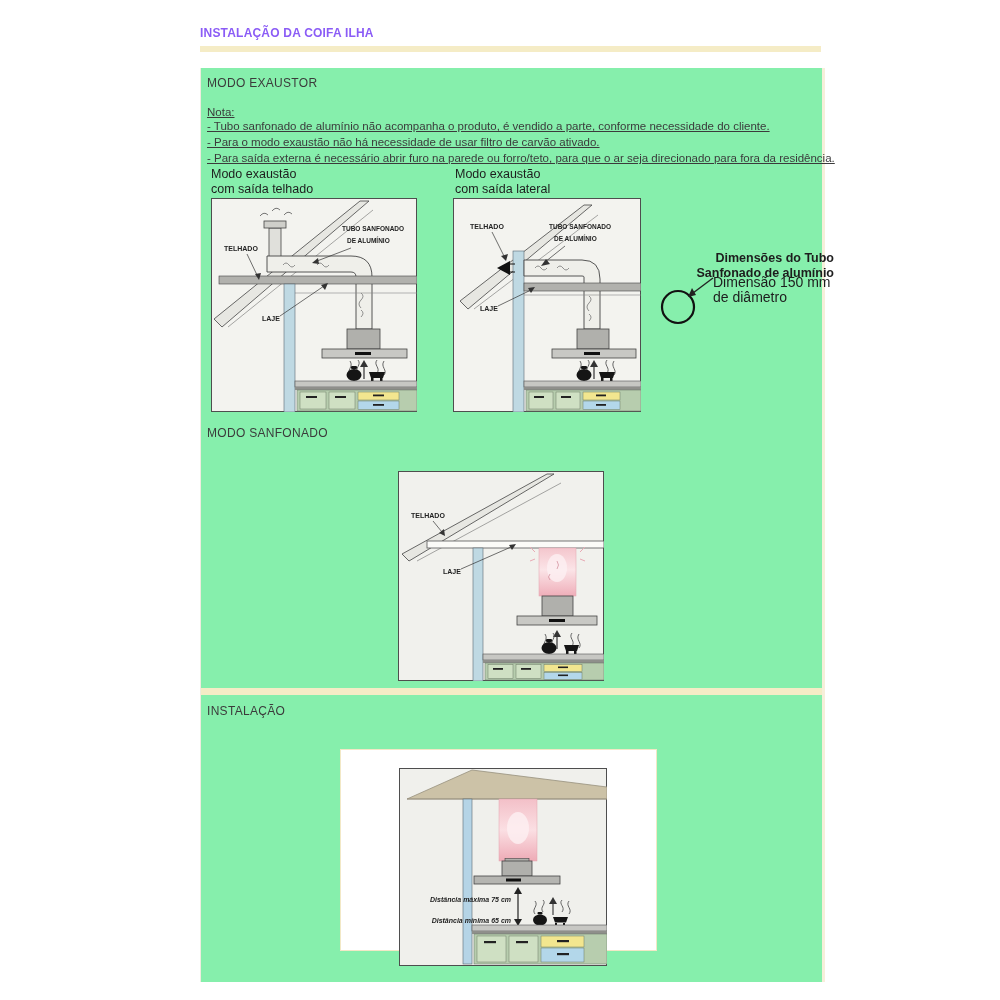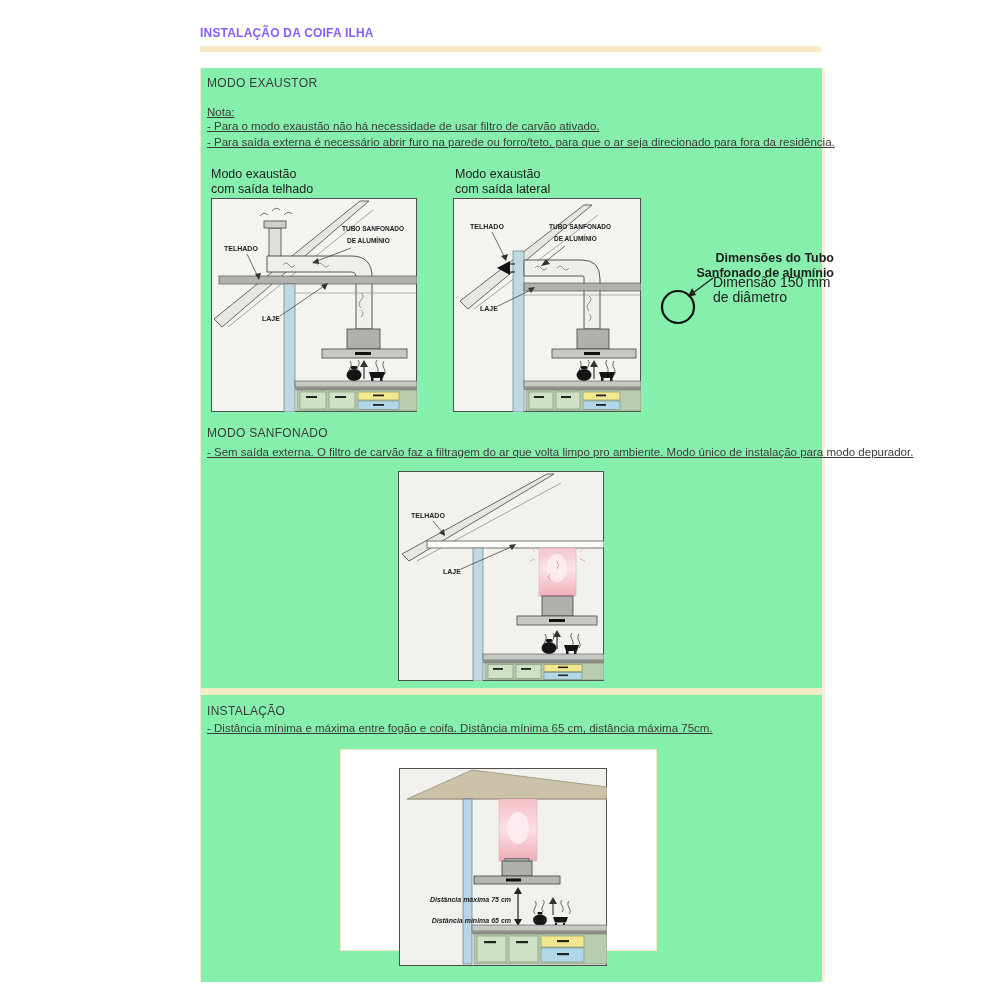--- a/index.html
+++ b/index.html
@@ -32,20 +32,21 @@
 
   <div class="doc-title">INSTALAÇÃO DA COIFA ILHA</div>
   <div class="band-top"></div>
   <div class="band-bottom"></div>
 
   <div class="panel">
 
     <div class="sec-h" style="left:6px;top:8px">MODO EXAUSTOR</div>
     <div class="body-t" style="left:6px;top:36px">Nota:</div>
     <div class="body-t" style="left:6px;top:50px">
+      <div class="note-line">- Tubo sanfonado de alumínio não acompanha o produto, é vendido a parte, conforme necessidade do cliente.</div>
       <div class="note-line">- Para o modo exaustão não há necessidade de usar filtro de carvão ativado.</div>
       <div class="note-line">- Para saída externa é necessário abrir furo na parede ou forro/teto, para que o ar seja direcionado para fora da residência.</div>
     </div>
 
     <div class="fig-title" style="left:10px;top:99px">
       <div>Modo exaustão</div>
       <div>com saída telhado</div>
     </div>
     <div class="fig-title" style="left:254px;top:99px">
       <div>Modo exaustão</div>
@@ -154,21 +155,20 @@
       <circle cx="27" cy="38" r="16" fill="none" stroke="#111" stroke-width="2.2"></circle>
       <line x1="62" y1="9" x2="42" y2="24" stroke="#222" stroke-width="1.4"></line>
       <polygon points="37,28 45,26 41,19" fill="#222"></polygon>
     </svg>
     <div class="dims-spec">
       <div>Dimensão 150 mm</div>
       <div>de diâmetro</div>
     </div>
 
     <div class="sec-h" style="left:6px;top:358px">MODO SANFONADO</div>
-    <div class="body-t" style="left:6px;top:376px">- Sem saída externa. O filtro de carvão faz a filtragem do ar que volta limpo pro ambiente. Modo único de instalação para modo depurador.</div>
 
     <svg class="figsvg" style="left:197px;top:403px" width="206" height="210" viewBox="0 0 206 210">
       <defs>
         <linearGradient id="pinkg3" x1="0" y1="0" x2="0" y2="1">
           <stop offset="0" stop-color="#f4c6cd"></stop>
           <stop offset="0.45" stop-color="#fbe4e7"></stop>
           <stop offset="1" stop-color="#efaeb9"></stop>
         </linearGradient>
       </defs>
       <rect x="0.5" y="0.5" width="205" height="209" fill="#f1f1ed" stroke="#4e4e4e"></rect>
@@ -207,21 +207,20 @@
       <polygon points="47,65 41,62 46,58" fill="#333"></polygon>
       <text x="45" y="103" font-size="7" font-weight="bold" fill="#222">LAJE</text>
       <line x1="63" y1="98" x2="113" y2="76" stroke="#333" stroke-width="0.7"></line>
       <polygon points="118,73 111,74 114,79" fill="#333"></polygon>
     </svg>
 
     <div class="band-sep"></div>
 
     <div class="sec-h" style="left:6px;top:636px">INSTALAÇÃO</div>
     <div class="body-t" style="left:6px;top:652px;line-height:17.5px">
-      <div class="note-line">- Distância mínima e máxima entre fogão e coifa. Distância mínima 65 cm, distância máxima 75cm.</div>
     </div>
 
     <div class="inner-box"></div>
 
     <svg class="figsvg" style="left:198px;top:700px" width="208" height="198" viewBox="0 0 208 198">
       <defs>
         <linearGradient id="pinkg4" x1="0" y1="0" x2="0" y2="1">
           <stop offset="0" stop-color="#f3c0c8"></stop>
           <stop offset="0.5" stop-color="#fbdfe3"></stop>
           <stop offset="1" stop-color="#eeabb6"></stop>

